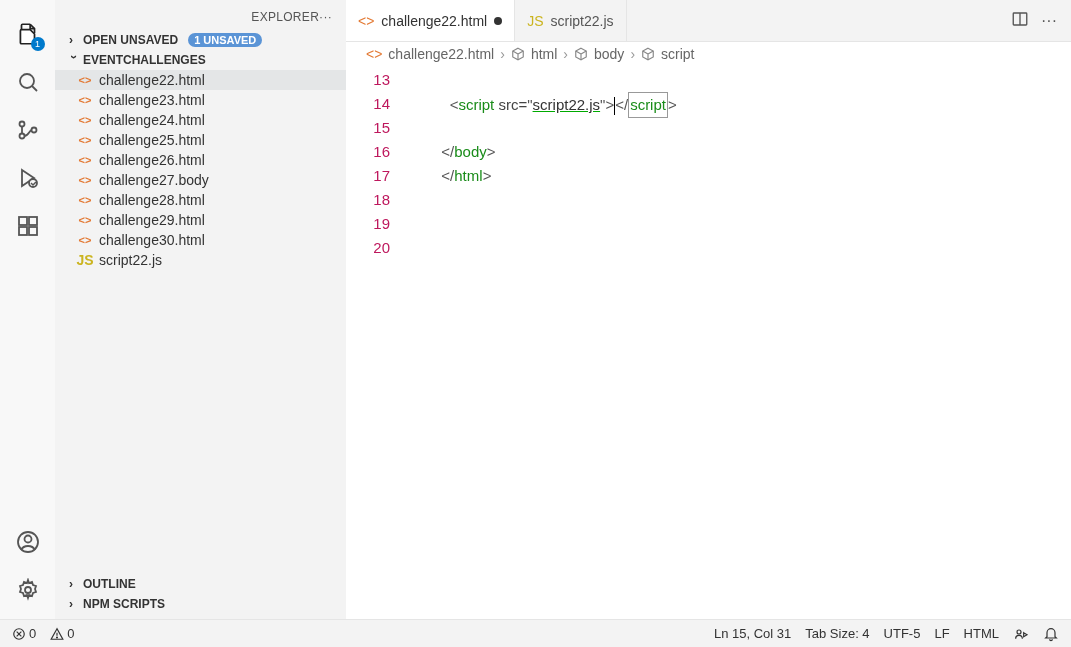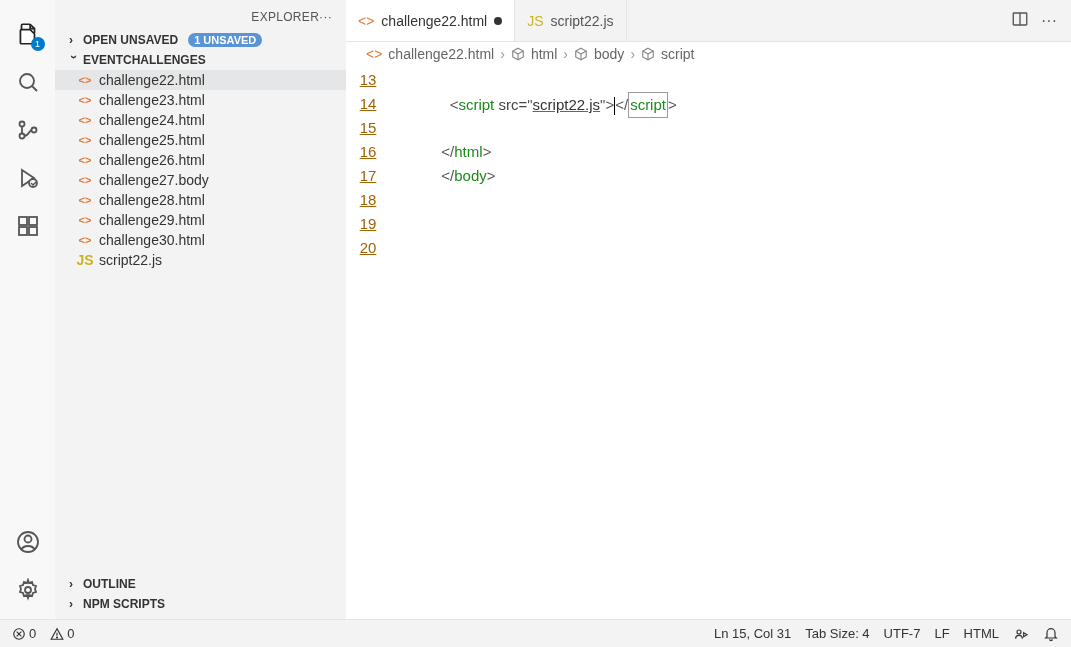--- a/index.html
+++ b/index.html
@@ -28,21 +28,21 @@
 .tab.active { background: #fff; color: #333; }
 .tab .dot { width: 8px; height: 8px; border-radius: 50%; background: #333; }
 .tab-right { margin-left: auto; display: flex; align-items: center; gap: 12px; padding-right: 14px; color: #555; }
 .tab-right svg, .tab-right .tricon { cursor: pointer; }
 .breadcrumbs { display: flex; align-items: center; gap: 6px; padding: 4px 20px; font-size: 14px; color: #666; }
 .breadcrumbs .bc-sep { color: #999; }
 .bc-icon { display: inline-flex; align-items: center; }
 .bc-icon.html-c { color: #e37933; }
 .bc-icon.cube { color: #888; }
 .code-area { display: flex; font-family: Menlo, Consolas, monospace; font-size: 15px; line-height: 24px; padding-top: 2px; }
-.gutter { width: 62px; text-align: center; color: #a16207; padding-right: 18px; user-select: none; text-decoration: underline; }
+.gutter { width: 62px; text-align: right; color: #be185d; padding-right: 18px; user-select: none; }
 .gutter .ln { height: 24px; }
 .code-lines { flex: 1; position: relative; }
 .code-lines .cl { height: 24px; white-space: pre; }
 .tok-tag { color: #1a8c1a; }
 .tok-attr { color: #444; }
 .tok-str { color: #333; text-decoration: underline; text-decoration-color: #0a0; }
 .tok-txt { color: #333; }
 .tok-punct { color: #555; }
 .cursor { display: inline-block; width: 1px; height: 18px; background: #000; vertical-align: middle; }
 .sel-box { display: inline-block; border: 1px solid #999; padding: 0 1px; }
@@ -235,22 +235,22 @@
           <div class="ln">16</div>
           <div class="ln">17</div>
           <div class="ln">18</div>
           <div class="ln">19</div>
           <div class="ln">20</div>
         </div>
       <div class="code-lines" id="code-lines">
           <div class="cl"></div>
           <div class="cl">&nbsp;&nbsp;&nbsp;&nbsp;&nbsp;&nbsp;&nbsp;&nbsp;&nbsp;&nbsp;<span class="tok-punct">&lt;</span><span class="tok-tag">script</span><span class="tok-attr"> src=</span><span class="tok-punct">"</span><span class="tok-str">script22.js</span><span class="tok-punct">"</span><span class="tok-punct">&gt;</span><span class="cursor"></span><span class="tok-punct">&lt;/</span><span class="sel-box tok-tag">script</span><span class="tok-punct">&gt;</span></div>
           <div class="cl"></div>
+          <div class="cl">&nbsp;&nbsp;&nbsp;&nbsp;&nbsp;&nbsp;&nbsp;&nbsp;<span class="tok-punct">&lt;/</span><span class="tok-tag">body</span><span class="tok-punct">&gt;</span></div>
           <div class="cl">&nbsp;&nbsp;&nbsp;&nbsp;&nbsp;&nbsp;&nbsp;&nbsp;<span class="tok-punct">&lt;/</span><span class="tok-tag">html</span><span class="tok-punct">&gt;</span></div>
-          <div class="cl">&nbsp;&nbsp;&nbsp;&nbsp;&nbsp;&nbsp;&nbsp;&nbsp;<span class="tok-punct">&lt;/</span><span class="tok-tag">body</span><span class="tok-punct">&gt;</span></div>
           <div class="cl"></div>
           <div class="cl"></div>
         </div>
     </div>
   </div>
 </div>
 
 <div class="status-bar">
   <span class="sitem">
     <svg width="14" height="14" viewBox="0 0 24 24" fill="none" stroke="currentColor" stroke-width="2">
@@ -264,21 +264,21 @@
     <svg width="14" height="14" viewBox="0 0 24 24" fill="none" stroke="currentColor" stroke-width="2">
         <path d="M12 3L2 21h20L12 3z"></path>
         <line x1="12" y1="10" x2="12" y2="15"></line>
         <circle cx="12" cy="18" r="0.8" fill="currentColor"></circle>
       </svg>
     <span>0</span>
   </span>
   <span class="sp"></span>
   <span class="sitem">Ln 15, Col 31</span>
   <span class="sitem">Tab Size: 4</span>
-  <span class="sitem">UTF-7</span>
+  <span class="sitem">UTF-5</span>
   <span class="sitem">LF</span>
   <span class="sitem">HTML</span>
   <span class="sitem">
     <svg width="16" height="16" viewBox="0 0 24 24" fill="none" stroke="currentColor" stroke-width="1.8">
         <circle cx="9" cy="9" r="3"></circle>
         <path d="M14 19c0-3-2-5-5-5s-5 2-5 5"></path>
         <path d="M16 10l5 3-5 3z"></path>
       </svg>
   </span>
   <span class="sitem">

